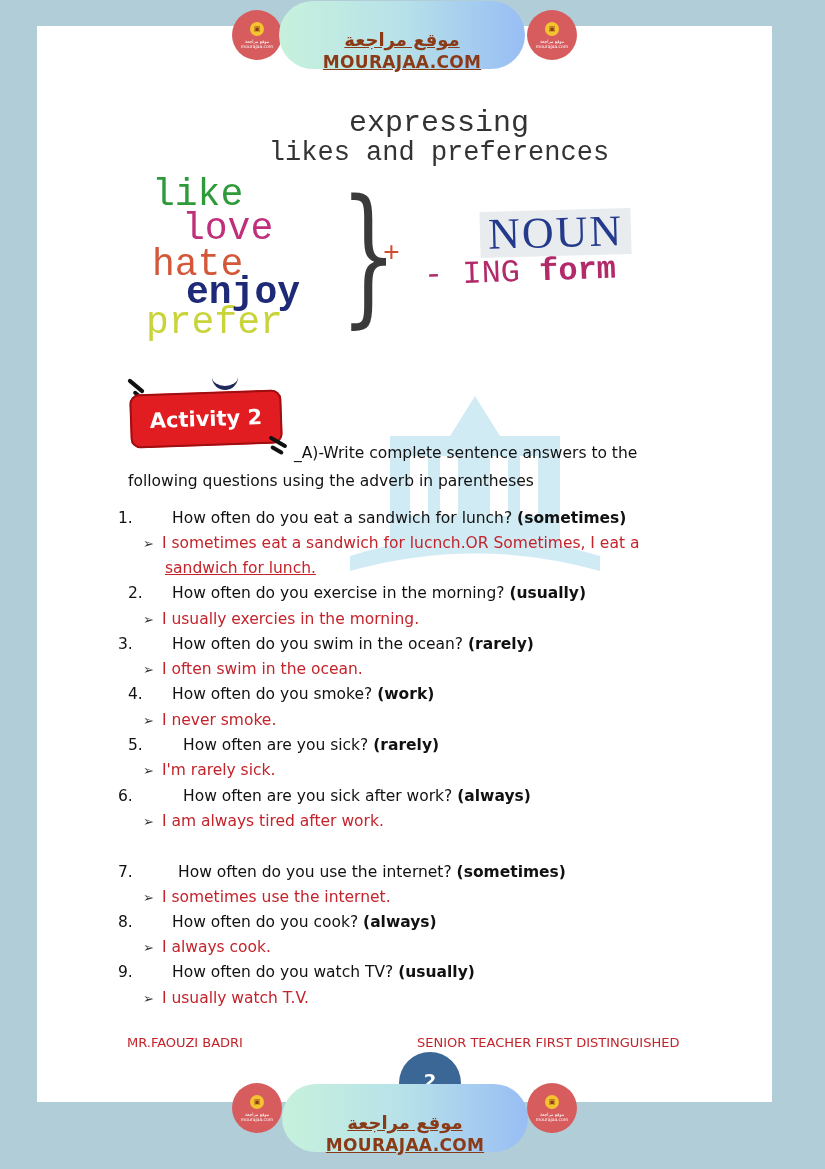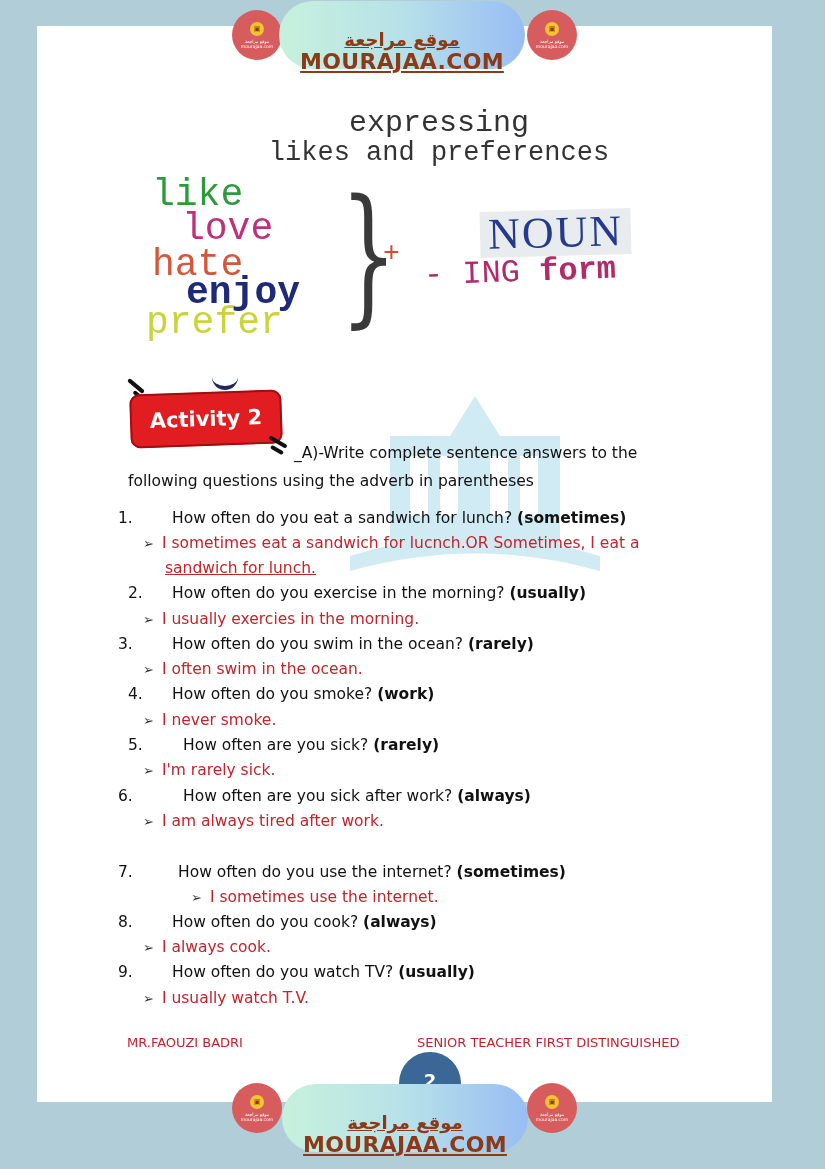--- a/index.html
+++ b/index.html
@@ -3,21 +3,21 @@
 <meta charset="utf-8">
 <style>
   html,body{margin:0;padding:0;}
   body{width:825px;height:1169px;position:relative;overflow:hidden;
     background:#b1ced8;font-family:"DejaVu Sans",sans-serif;}
   .page{position:absolute;left:37px;top:26px;width:735px;height:1076px;background:#ffffff;}
   .banner{position:absolute;width:246px;height:68px;border-radius:34px;
     background:linear-gradient(90deg,#c7f1dc 0%,#b7e1e9 50%,#98bdf4 100%);
     display:flex;flex-direction:column;align-items:center;justify-content:center;z-index:5;}
   .banner .ar{color:#8b3a17;font-weight:bold;font-size:18px;line-height:22px;text-decoration:underline;direction:rtl;margin-top:32px;}
-  .banner .en{color:#8b3a17;font-weight:bold;font-size:22px;line-height:22px;text-decoration:underline;letter-spacing:0.3px;font-family:"DejaVu Sans",sans-serif;}
+  .banner .en{color:#8b3a17;font-weight:bold;font-size:17px;line-height:22px;text-decoration:underline;letter-spacing:0.3px;font-family:"DejaVu Sans",sans-serif;}
   .badge{position:absolute;width:50px;height:50px;border-radius:50%;background:#d65c5e;z-index:5;
     display:flex;flex-direction:column;align-items:center;justify-content:center;}
   .badge .book{width:14px;height:14px;border-radius:50%;background:#f4c430;color:#8b3a17;font-size:7px;
     display:flex;align-items:center;justify-content:center;font-weight:bold;}
   .badge .small{font-size:4.5px;color:#fff;line-height:5px;margin-top:3px;text-align:center;}
   .infographic{position:absolute;left:128px;top:102px;width:622px;height:232px;background:#fff;}
   .ig-title{position:absolute;left:0;width:622px;text-align:center;font-family:"Liberation Mono",monospace;color:#333;}
   .verb{position:absolute;font-family:"Liberation Mono","DejaVu Sans Mono",monospace;font-size:38px;line-height:38px;}
   .brace{position:absolute;left:212px;top:78px;font-family:"DejaVu Serif",serif;font-size:150px;line-height:150px;color:#3a3a3a;transform:scaleX(0.6);transform-origin:left top;}
   .plus{position:absolute;left:255px;top:136px;color:#d14a32;font-size:28px;font-family:"Liberation Mono",monospace;}
@@ -146,21 +146,21 @@
   <span style="position:absolute;left:65px;white-space:nowrap;"><span>How often are you sick after work?</span> <span class="adv">(always)</span></span>
 </div>
 <div class="a" style="left:143px;top:812px;">
   <span class="arrow">➢</span><span>I am always tired after work.</span>
 </div>
 
 <div class="q" style="left:118px;top:863px;">
   <span>7.</span>
   <span style="position:absolute;left:60px;white-space:nowrap;"><span>How often do you use the internet?</span> <span class="adv">(sometimes)</span></span>
 </div>
-<div class="a" style="left:143px;top:888px;margin-left:48px;">
+<div class="a" style="left:143px;top:888px;">
   <span class="arrow">➢</span><span>I sometimes use the internet.</span>
 </div>
 
 <div class="q" style="left:118px;top:913px;">
   <span>8.</span>
   <span style="position:absolute;left:54px;white-space:nowrap;"><span>How often do you cook?</span> <span class="adv">(always)</span></span>
 </div>
 <div class="a" style="left:143px;top:938px;">
   <span class="arrow">➢</span><span>I always cook.</span>
 </div>

